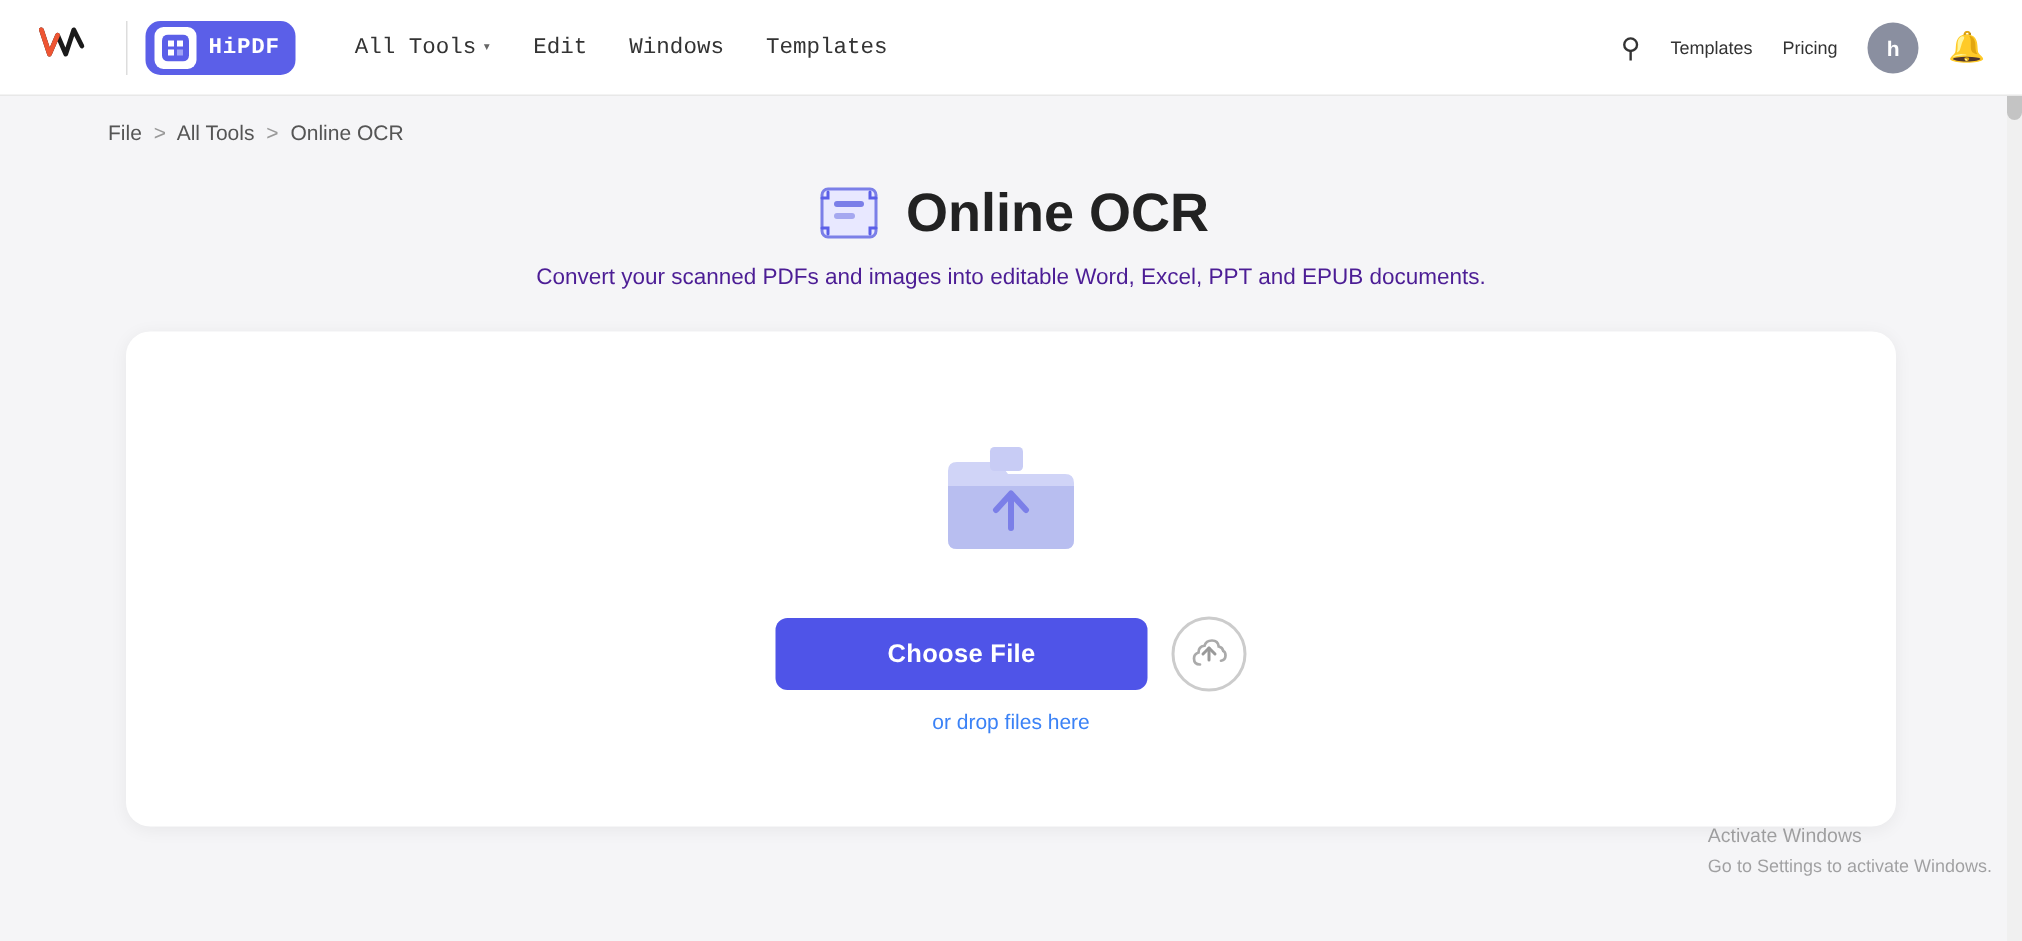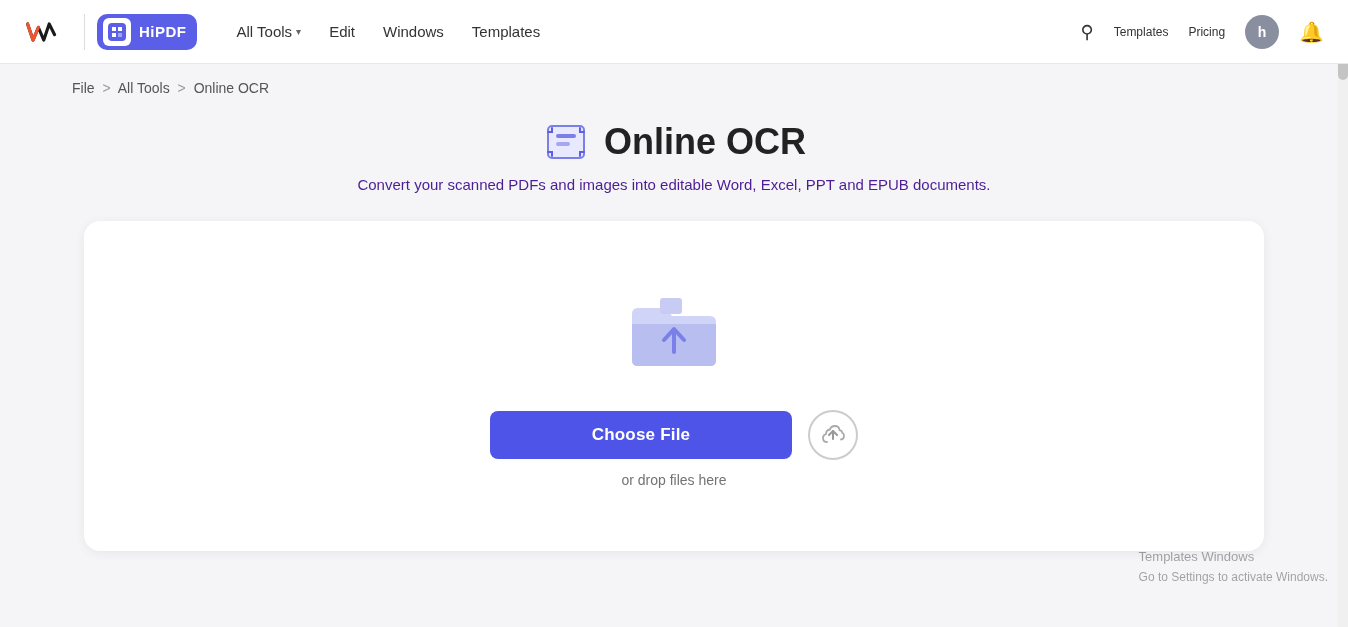--- a/index.html
+++ b/index.html
@@ -11,22 +11,22 @@
       border-bottom: 1px solid #e8e8e8;
       height: 64px;
       display: flex;
       align-items: center;
       padding: 0 24px;
       position: relative;
       z-index: 10;
     }
     .navbar-left {
       display: flex;
-      align-items: center;
       gap: 0;
+      font-family: Liberation Mono, monospace;
     }
     .logo-wondershare {
       display: flex;
       flex-direction: column;
       align-items: center;
       margin-right: 12px;
     }
     .logo-ws-icon {
       width: 36px;
       height: 28px;
@@ -207,21 +207,21 @@
       align-items: center;
       gap: 16px;
       margin-bottom: 12px;
     }
     .choose-file-btn {
       background: #4f54e8;
       color: #fff;
       border: none;
       border-radius: 8px;
       padding: 14px 0;
-      width: 302px;
+      width: 248px;
       font-size: 17px;
       font-weight: 600;
       cursor: pointer;
       letter-spacing: 0.2px;
     }
 
     .cloud-upload-btn {
       width: 50px;
       height: 50px;
       border: 2px solid #ccc;
@@ -230,21 +230,21 @@
       display: flex;
       align-items: center;
       justify-content: center;
       cursor: pointer;
       font-size: 20px;
       color: #888;
     }
 
     .drop-hint {
       font-size: 14px;
-      color: #737373;
+      color: #3b82f6;
     }
 
     
     .activate-windows {
       position: fixed;
       bottom: 40px;
       right: 20px;
       color: rgba(0,0,0,0.35);
       font-size: 13px;
       line-height: 1.6;
@@ -373,15 +373,15 @@
         </svg>
       </div>
     </div>
 
     <p class="drop-hint">or drop files here</p>
   </div>
 
 </div>
 
 <div class="activate-windows">
-  <div class="title">Templates Windows</div>
+  <div class="title">Activate Windows</div>
   <div class="subtitle">Go to Settings to activate Windows.</div>
 </div>
 
 </body></html>

